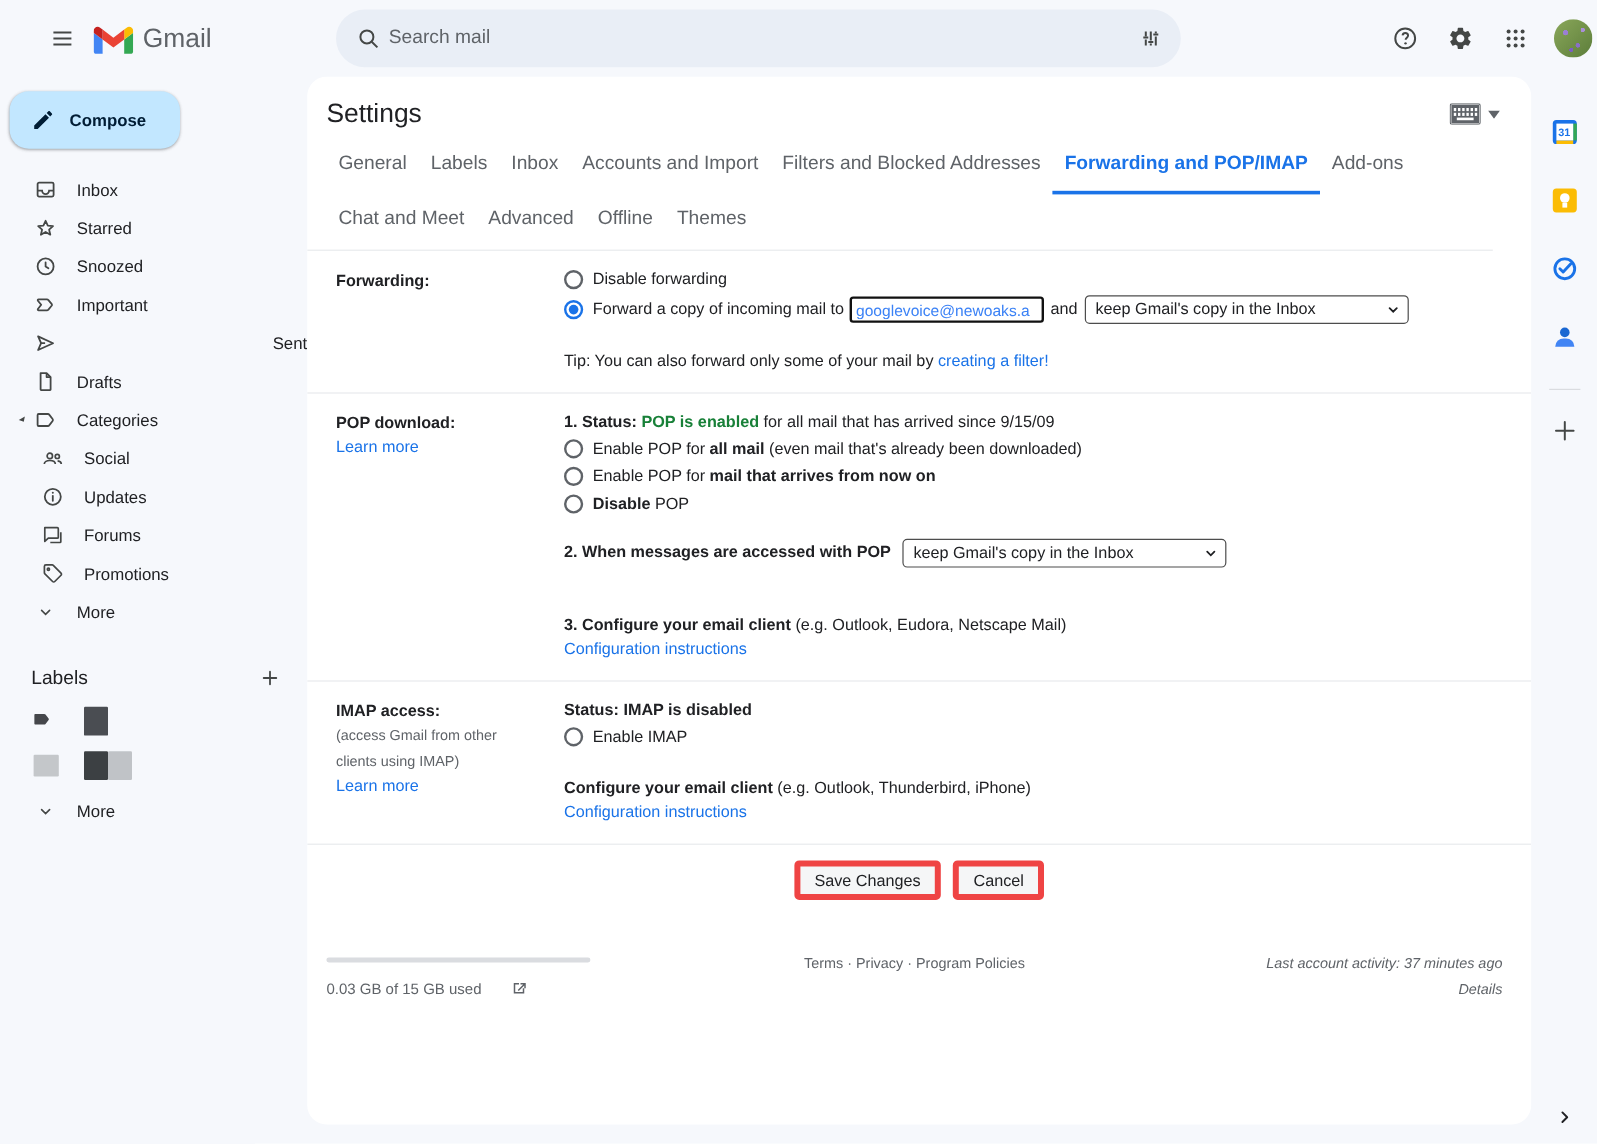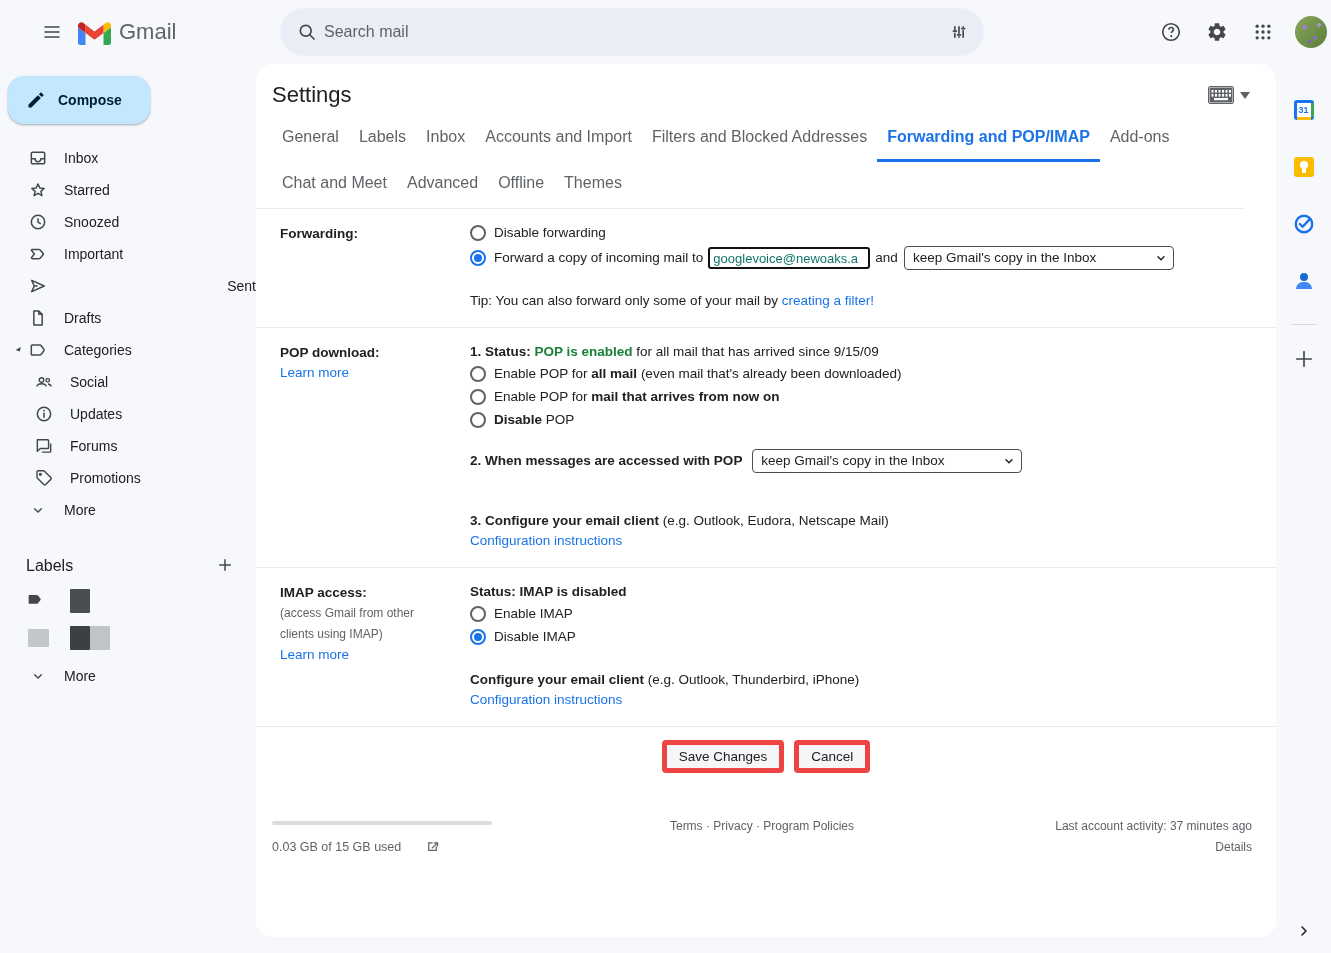--- a/index.html
+++ b/index.html
@@ -57,33 +57,33 @@
   .srow .lcol .rlabel { font-weight:bold; }
   .srow .lcol .sub { font-size:12px; color:#5f6368; line-height:21px; width:170px; }
   .srow .ccol { flex:1; }
   .opt-line { display:flex; align-items:center; margin-bottom:3px; }
   .radio { width:16px; height:16px; border:2px solid #5f6368; border-radius:50%; flex:0 0 16px; margin-right:8px; position:relative; cursor:pointer; }
   .radio.checked { border-color:#1a73e8; }
   .radio.checked::after { content:''; position:absolute; inset:2px; background:#1a73e8; border-radius:50%; }
   .link { color:#1a73e8; cursor:pointer; text-decoration:none; }
   .green { color:#188038; font-weight:bold; }
   b, .bold { font-weight:bold; }
-  .fwd-input { width:162px; height:22px; border:2px solid #111; border-radius:3px; font-size:13px; padding:0 3px; font-family:"Liberation Sans",sans-serif; color:#0f766e; margin:0 5px; outline:none; }
+  .fwd-input { width:162px; height:22px; border:2px solid #111; border-radius:3px; font-size:13px; padding:0 3px; font-family:"Liberation Sans",sans-serif; color:#3b82f6; margin:0 5px; outline:none; }
   .fake-select { display:inline-flex; align-items:center; justify-content:space-between; width:270px; height:24px; border:1px solid #4d4d4d; border-radius:4px; background:#fff; padding:0 6px 0 8px; font-size:13.5px; cursor:pointer; margin-left:6px; vertical-align:middle; }
   .tip { margin-top:21px; }
   .step { margin-top:18px; }
   .btn-row { display:flex; justify-content:center; gap:10px; padding:13px 0 14px 0; }
   .gbtn { font-family:"Liberation Sans",sans-serif; font-size:13.5px; color:#202124; background:#f5f6f7; border:5px solid #ef4444; border-radius:4px; padding:4px 12px; cursor:pointer; }
   
   .cfoot { display:flex; padding:30px 24px 0 16px; font-size:12px; color:#5f6368; }
   .cf-left { width:300px; }
   .quota-bar { width:220px; height:4px; background:#dadce0; border-radius:2px; margin-bottom:14px; margin-top:4px; }
   .cf-left .usage { display:flex; align-items:center; gap:24px; font-size:12.5px; }
   .cf-center { flex:1; text-align:center; padding-top:2px; }
-  .cf-right { width:300px; text-align:right; padding-top:2px; }
+  .cf-right { width:300px; text-align:right; padding-top:2px;font-style:italic; }
   .cf-right .details { margin-top:7px; cursor:pointer; }
   
   .rail { position:absolute; top:64px; right:0; width:55px; bottom:0; display:flex; flex-direction:column; align-items:center; padding-top:26px; }
   .rail-item { width:40px; height:40px; display:flex; align-items:center; justify-content:center; border-radius:50%; cursor:pointer; margin-bottom:17px; }
   .rail-div { width:26px; height:1px; background:#dadce0; margin:6px 0 14px 0; }
   .rail-bottom { position:absolute; bottom:14px; left:0; width:55px; display:flex; justify-content:center; }
   .cal-icon { width:20px; height:20px; position:relative; border-radius:3px; background:#1a73e8; }
   .cal-inner { position:absolute; left:3px; top:3px; width:14px; height:14px; background:#fff; display:flex; align-items:center; justify-content:center; font-size:9px; font-weight:bold; color:#1a73e8; }
   .cal-g { position:absolute; right:0; top:3px; width:3px; height:14px; background:#34a853; }
   .cal-y { position:absolute; left:3px; bottom:0; width:14px; height:3px; background:#fbbc04; }
@@ -426,24 +426,20 @@
       <div class="rlabel">IMAP access:</div>
       <div class="sub">(access Gmail from other clients using IMAP)</div>
       <div><span class="link">Learn more</span></div>
     </div>
     <div class="ccol">
       <div><b>Status: IMAP is disabled</b></div>
       <div class="opt-line" style="margin-top:2px;">
         <span class="radio"></span>
         <span>Enable IMAP</span>
       </div>
-      <div class="opt-line">
-        <span class="radio checked"></span>
-        <span>Disable IMAP</span>
-      </div>
       <div class="step" style="margin-top:23px;">
         <b>Configure your email client</b>
         <span>(e.g. Outlook, Thunderbird, iPhone)</span>
         <div><span class="link">Configuration instructions</span></div>
       </div>
     </div>
   </div>
 
   <div class="btn-row">
     <button class="gbtn">Save Changes</button>

